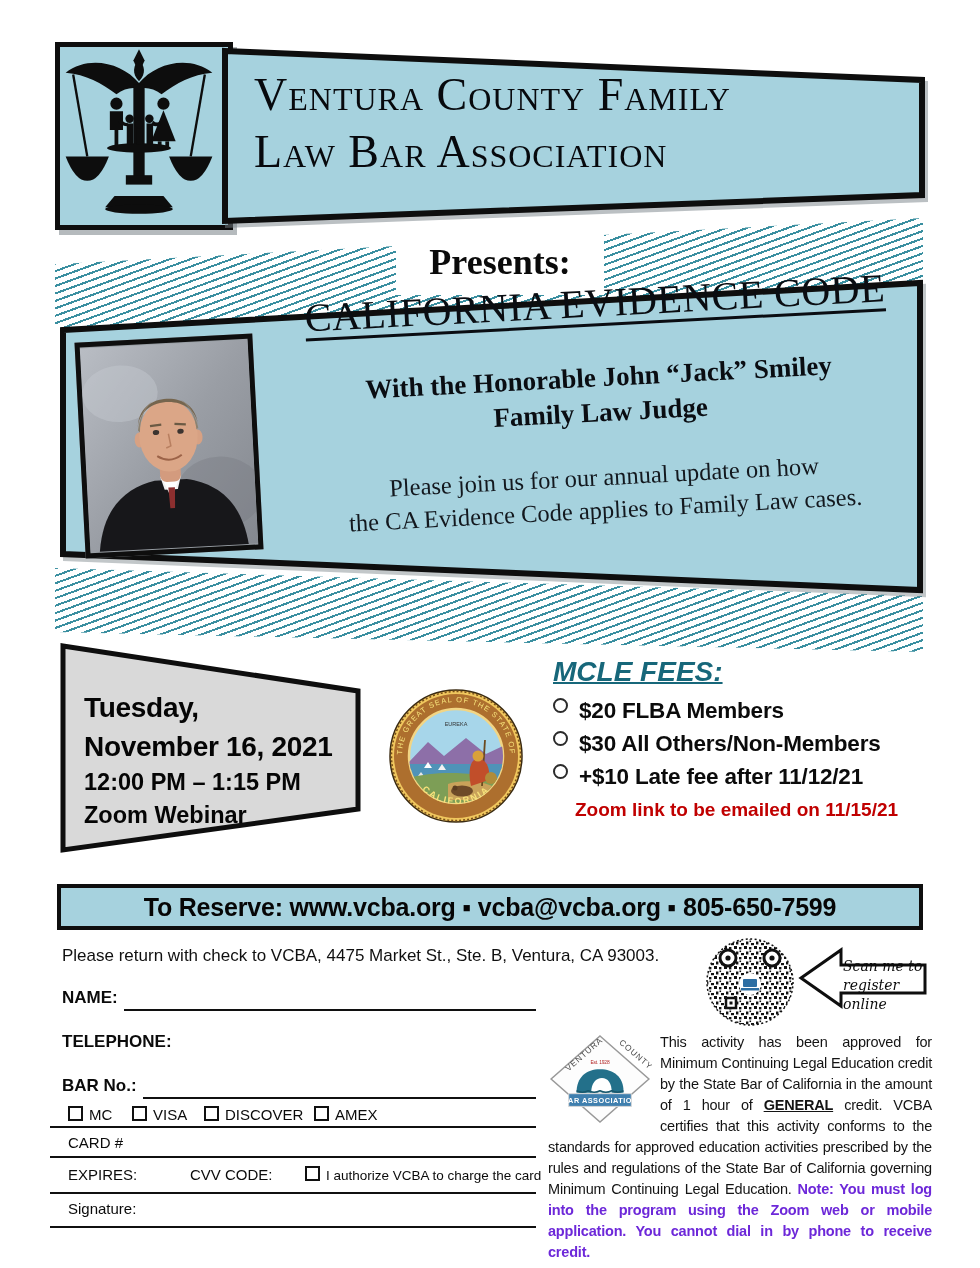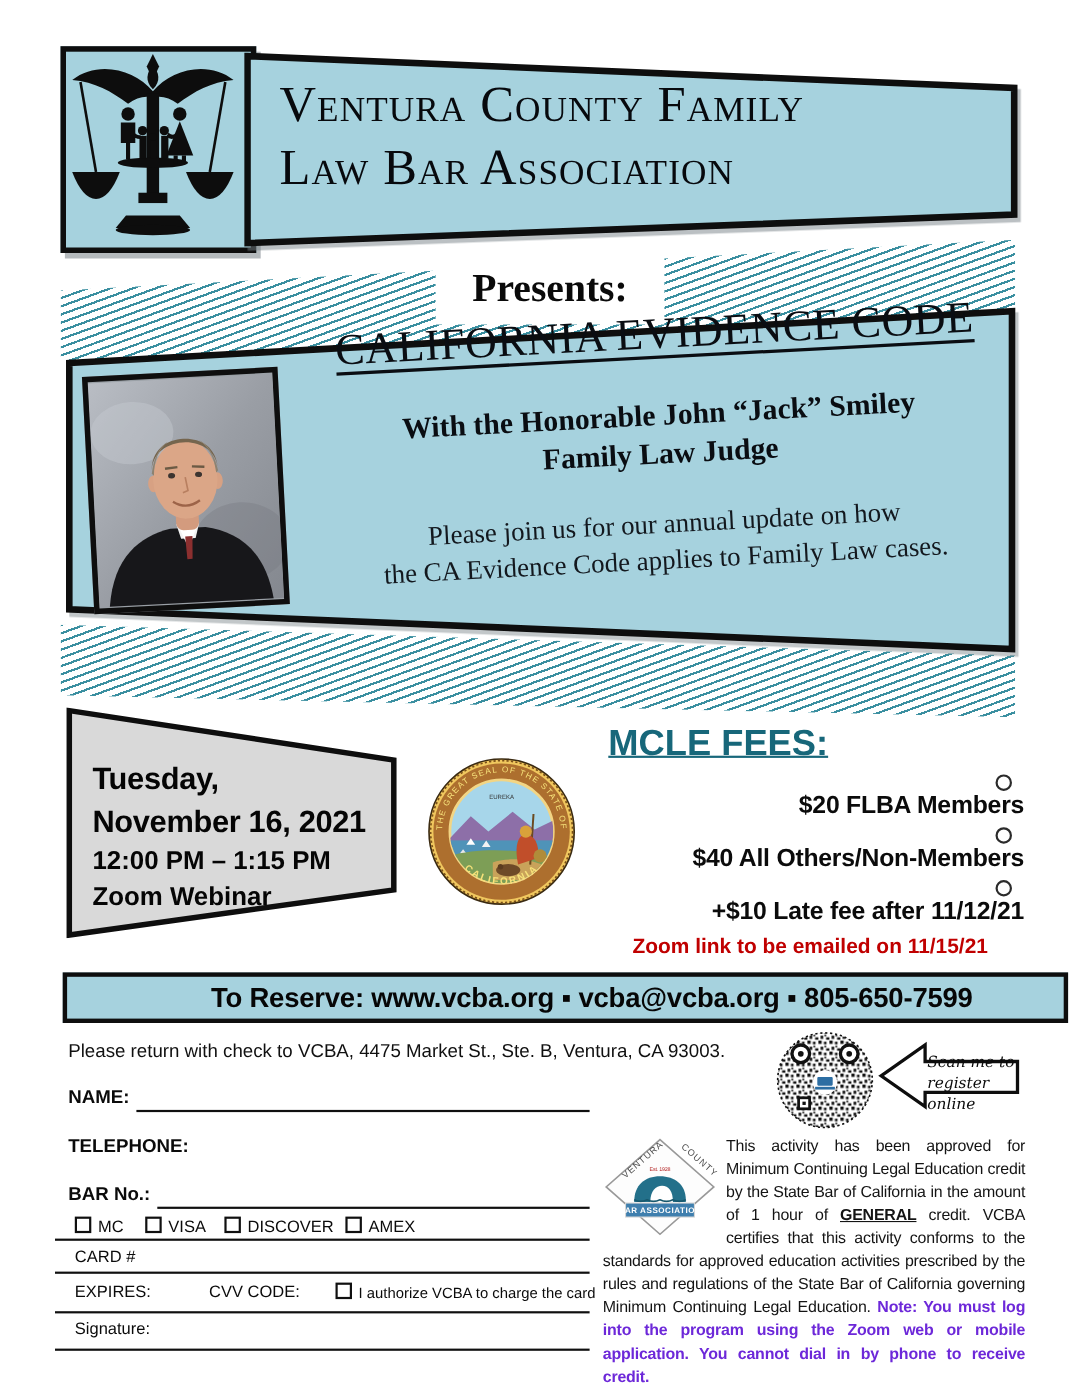--- a/index.html
+++ b/index.html
@@ -64,35 +64,35 @@
   .date-svg { left:60px; top:643px; }
   .date-text { left:84px; top:688px; color:#050505; }
   .date-text .l1,.date-text .l2 { font-weight:bold; font-size:28px; line-height:39px; letter-spacing:-.3px; }
   .date-text .l3,.date-text .l4 { font-weight:bold; font-size:23.5px; line-height:33px; }
 
   .seal-svg { left:388px; top:688px; }
 
   
   .fees { left:553px; top:656px; width:378px; }
   .fees-heading {
-    color:#17677a; font-weight:bold; font-size:33px;
-    text-decoration:underline; text-decoration-thickness:2px; margin-bottom:10px;
-  }
-  .fee-row { display:flex; align-items:flex-end; margin-bottom:7px;flex-direction:column; }
+    color:#17677a; font-weight:bold; font-size:28px;
+    text-decoration:underline; text-decoration-thickness:2px; margin-bottom:10px;font-style:italic;
+  }
+  .fee-row { display:flex; align-items:flex-start; margin-bottom:7px; }
   .fee-bullet { width:11px; height:11px; border:2px solid #2b2b2b; border-radius:50%;
     margin-right:11px; flex:0 0 auto; }
   .fee-label { font-weight:bold; font-size:22.5px; color:#0b0b0b; letter-spacing:-.2px; }
   .fees-note { margin:9px 0 0 22px; color:#c00000; font-weight:bold; font-size:19px; }
 
   
   .reserve-bar {
     left:57px; top:884px; width:858px; height:38px;
     background:#a6d2de; border:4px solid #0e0e0e;
     text-align:center; font-weight:bold; font-size:25px; line-height:38px;
-    color:#060606; letter-spacing:-.2px;padding-left:48px;
+    color:#060606; letter-spacing:-.2px;
   }
 
   .mail-note { left:62px; top:946px; font-size:17px; color:#101010; }
 
   
   .qr-svg { left:704px; top:936px; }
   .arrow-svg { left:797px; top:946px; }
   .arrow-text {
     left:843px; top:957px; width:84px;
     font-family:"DejaVu Serif","Liberation Serif",serif; font-style:italic;
@@ -270,21 +270,21 @@
   </svg>
 
   <div class="abs fees">
     <div class="fees-heading">MCLE FEES:</div>
     <div class="fee-row">
       <span class="fee-bullet"></span>
       <span class="fee-label">$20 FLBA Members</span>
     </div>
     <div class="fee-row">
       <span class="fee-bullet"></span>
-      <span class="fee-label">$40 All Others/Non-Members</span>
+      <span class="fee-label">$30 All Others/Non-Members</span>
     </div>
     <div class="fee-row">
       <span class="fee-bullet"></span>
       <span class="fee-label">+$10 Late fee after 11/12/21</span>
     </div>
     <div class="fees-note">Zoom link to be emailed on 11/15/21</div>
   </div>
 
   <div class="abs reserve-bar">To Reserve: www.vcba.org ▪ vcba@vcba.org ▪ 805-650-7599</div>
 

